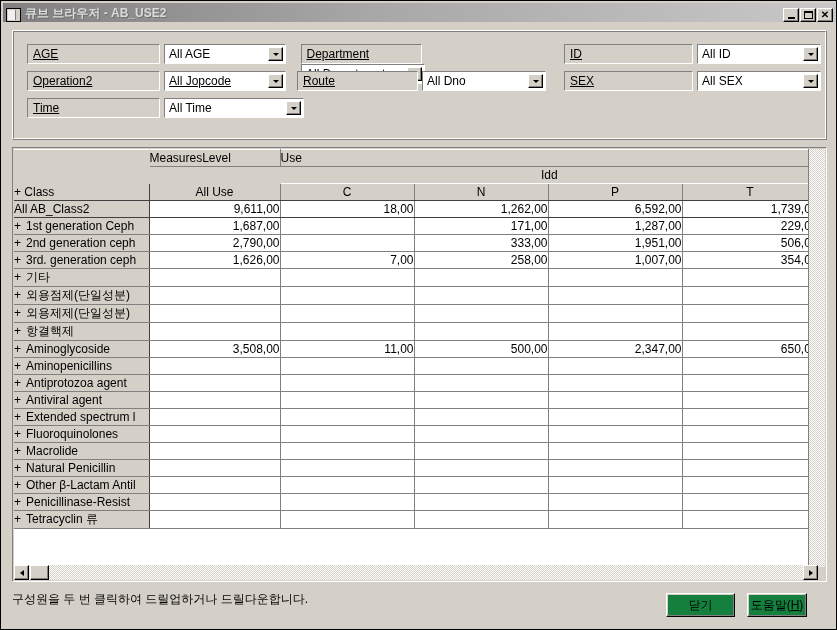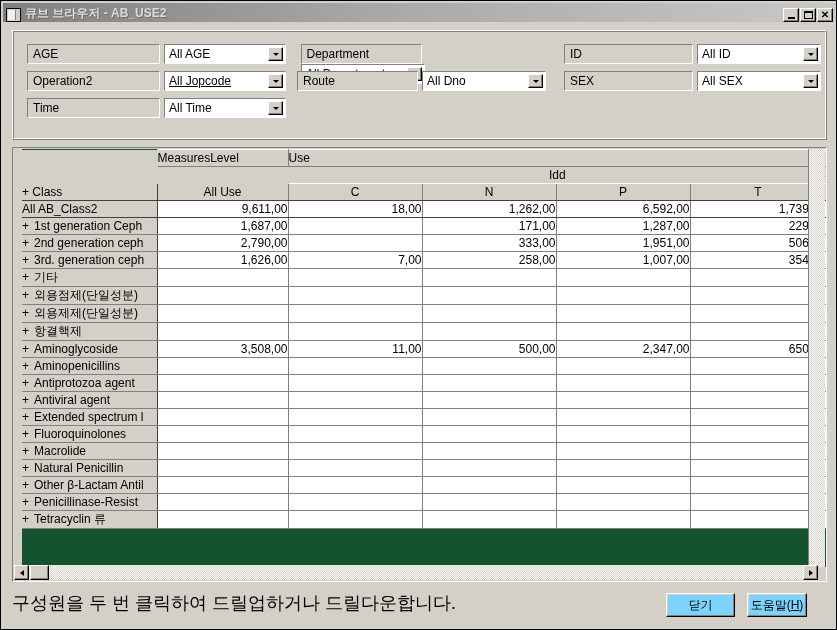--- a/index.html
+++ b/index.html
@@ -101,20 +101,21 @@
     border-color: #808080 #ffffff #ffffff #808080;
     box-sizing: border-box;
     height: 20px;
     font-size: 12px;
     color: #000;
     display: flex;
     align-items: center;
     padding-left: 5px;
     overflow: hidden;
     white-space: nowrap;
+    text-decoration: underline;
   }
   .fcombo {
     position: relative;
     background: #ffffff;
     border: 1px solid;
     border-color: #808080 #ffffff #ffffff #808080;
     box-sizing: border-box;
     height: 20px;
     font-size: 12px;
     color: #000;
@@ -147,23 +148,23 @@
     position: absolute;
     left: 11px; top: 146px;
     width: 815px; height: 435px;
     background: #d4d0c8;
     border: 1px solid;
     border-color: #808080 #ffffff #ffffff #808080;
     box-sizing: border-box;
   }
   .grid-inner {
     position: absolute;
-    left: 9px; top: 1px;
+    left: 1px; top: 1px;
     width: 804px; height: 418px;
-    background: #14532d;
+    background: #ffffff;
     overflow: hidden;
     box-sizing: border-box;
   }
   table.cube {
     border-collapse: collapse;
     table-layout: fixed;
     width: 804px;
     font-size: 12px;
     color: #000;
   }
@@ -267,28 +268,28 @@
     box-shadow: inset -1px -1px 0 #808080, inset 1px 1px 0 #d4d0c8;
     box-sizing: border-box;
   }
   .tri-l { width:0;height:0;border-top:3px solid transparent;border-bottom:3px solid transparent;border-right:4px solid #000; }
   .tri-r { width:0;height:0;border-top:3px solid transparent;border-bottom:3px solid transparent;border-left:4px solid #000; }
 
   
   .statusbar {
     position: absolute;
     left: 11px; top: 590px;
-    font-size: 18px;
+    font-size: 12px;
     color: #000;
     white-space: nowrap;
   }
   .btn {
     position: absolute;
     height: 24px;
-    background: #7dd3fc;
+    background: #15803d;
     border: 1px solid;
     border-color: #ffffff #000000 #000000 #ffffff;
     box-shadow: inset -1px -1px 0 #808080, inset 1px 1px 0 #d4d0c8;
     box-sizing: border-box;
     font-size: 12px;
     color: #000;
     display: flex;
     align-items: center;
     justify-content: center;
     font-family: "Liberation Sans", sans-serif;
@@ -333,21 +334,21 @@
       <div class="flabel" style="width:133px;">Operation2</div>
       <div class="fcombo" style="width:122px; margin-left:4px;text-decoration:underline;">
         <span>All Jopcode</span>
         <span class="arrowbtn">
             <i class="tri"></i>
           </span>
       </div>
     </div>
     <div class="frow" style="left:14px; top:67px;">
       <div class="flabel" style="width:133px;">Time</div>
-      <div class="fcombo" style="width:122px; margin-left:4px;">
+      <div class="fcombo" style="width:140px; margin-left:4px;">
         <span>All Time</span>
         <span class="arrowbtn">
             <i class="tri"></i>
           </span>
       </div>
     </div>
 
     <div class="frow" style="left:284px; top:13px;flex-direction:column;">
       <div class="flabel" style="width:121px;">Department</div>
       <div class="fcombo" style="width:124px; margin-left:4px;">

